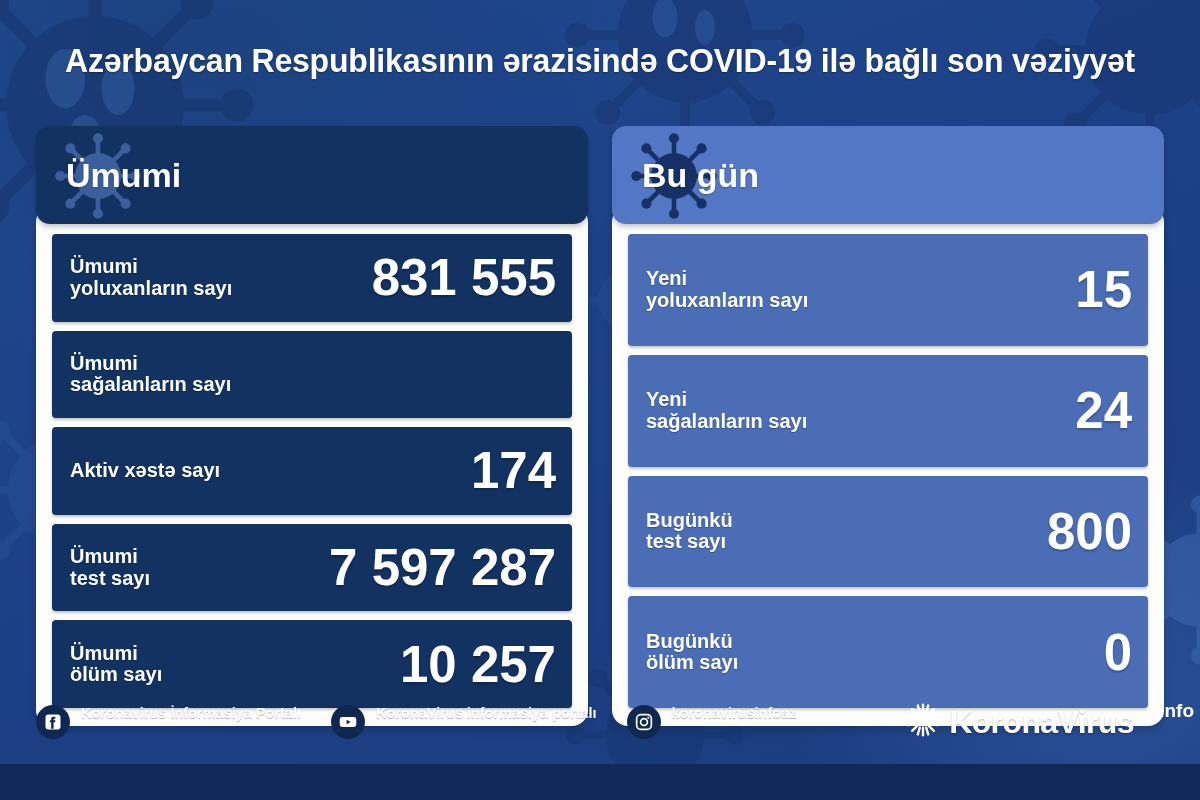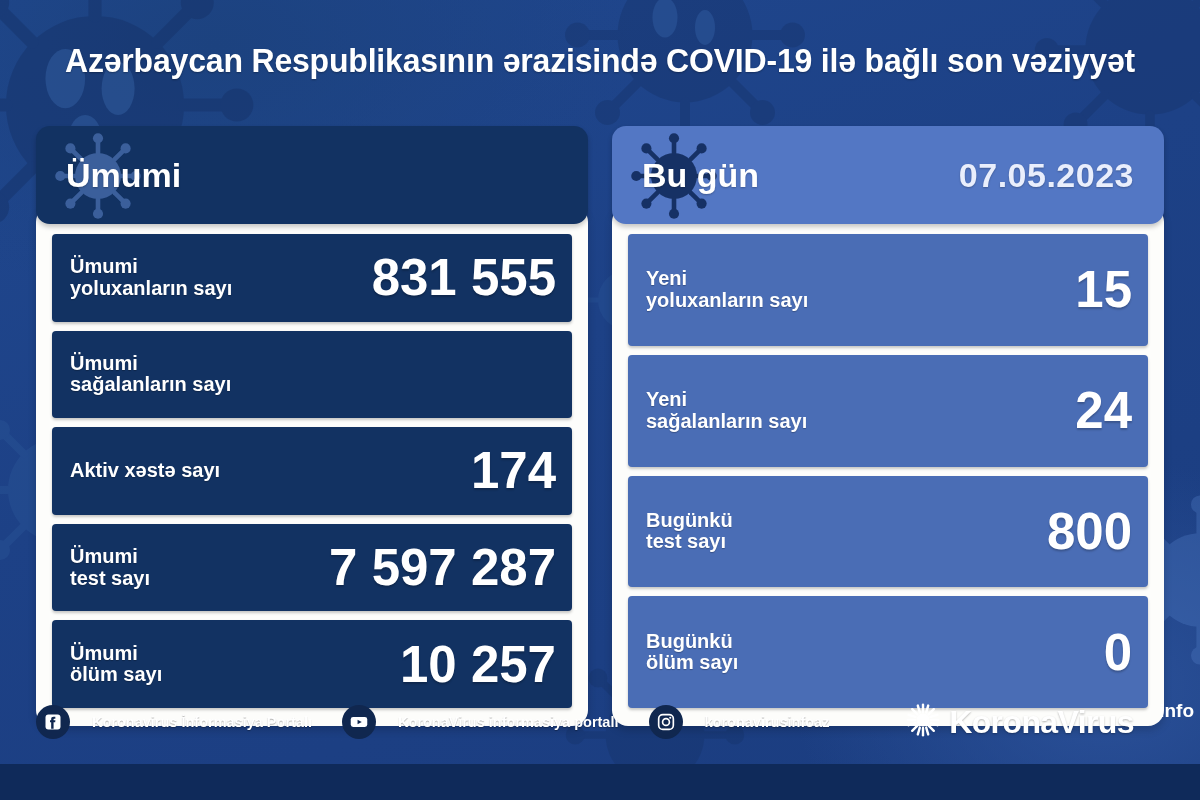--- a/index.html
+++ b/index.html
@@ -173,22 +173,21 @@
     align-items: center;
     z-index: 6;
   }
   .social-list {
     display: flex;
     align-items: center;
     gap: 30px;
   }
   .social {
     display: flex;
-    align-items: center;
-    gap: 22px;
+    gap: 11px;
   }
   .social-icon {
     width: 34px;
     height: 34px;
     border-radius: 50%;
     background: #10274f;
     display: flex;
     align-items: center;
     justify-content: center;
     flex: 0 0 auto;
@@ -483,21 +482,20 @@
               <circle cx="50" cy="91" r="5.5"></circle>
             <circle cx="9" cy="50" r="5.5"></circle>
               <circle cx="91" cy="50" r="5.5"></circle>
             <circle cx="20" cy="20" r="5.5"></circle>
               <circle cx="80" cy="20" r="5.5"></circle>
             <circle cx="20" cy="80" r="5.5"></circle>
               <circle cx="80" cy="80" r="5.5"></circle>
           </g>
         </svg>
         <span class="head-label">Bu gün</span>
-        <span class="head-date">07.05.2023</span>
       </div>
 
       <div class="panel-body">
         <div class="stat-row">
           <span class="stat-label">Yeni
 yoluxanların sayı</span>
           <span class="stat-value">15</span>
         </div>
         <div class="stat-row">
           <span class="stat-label">Yeni

